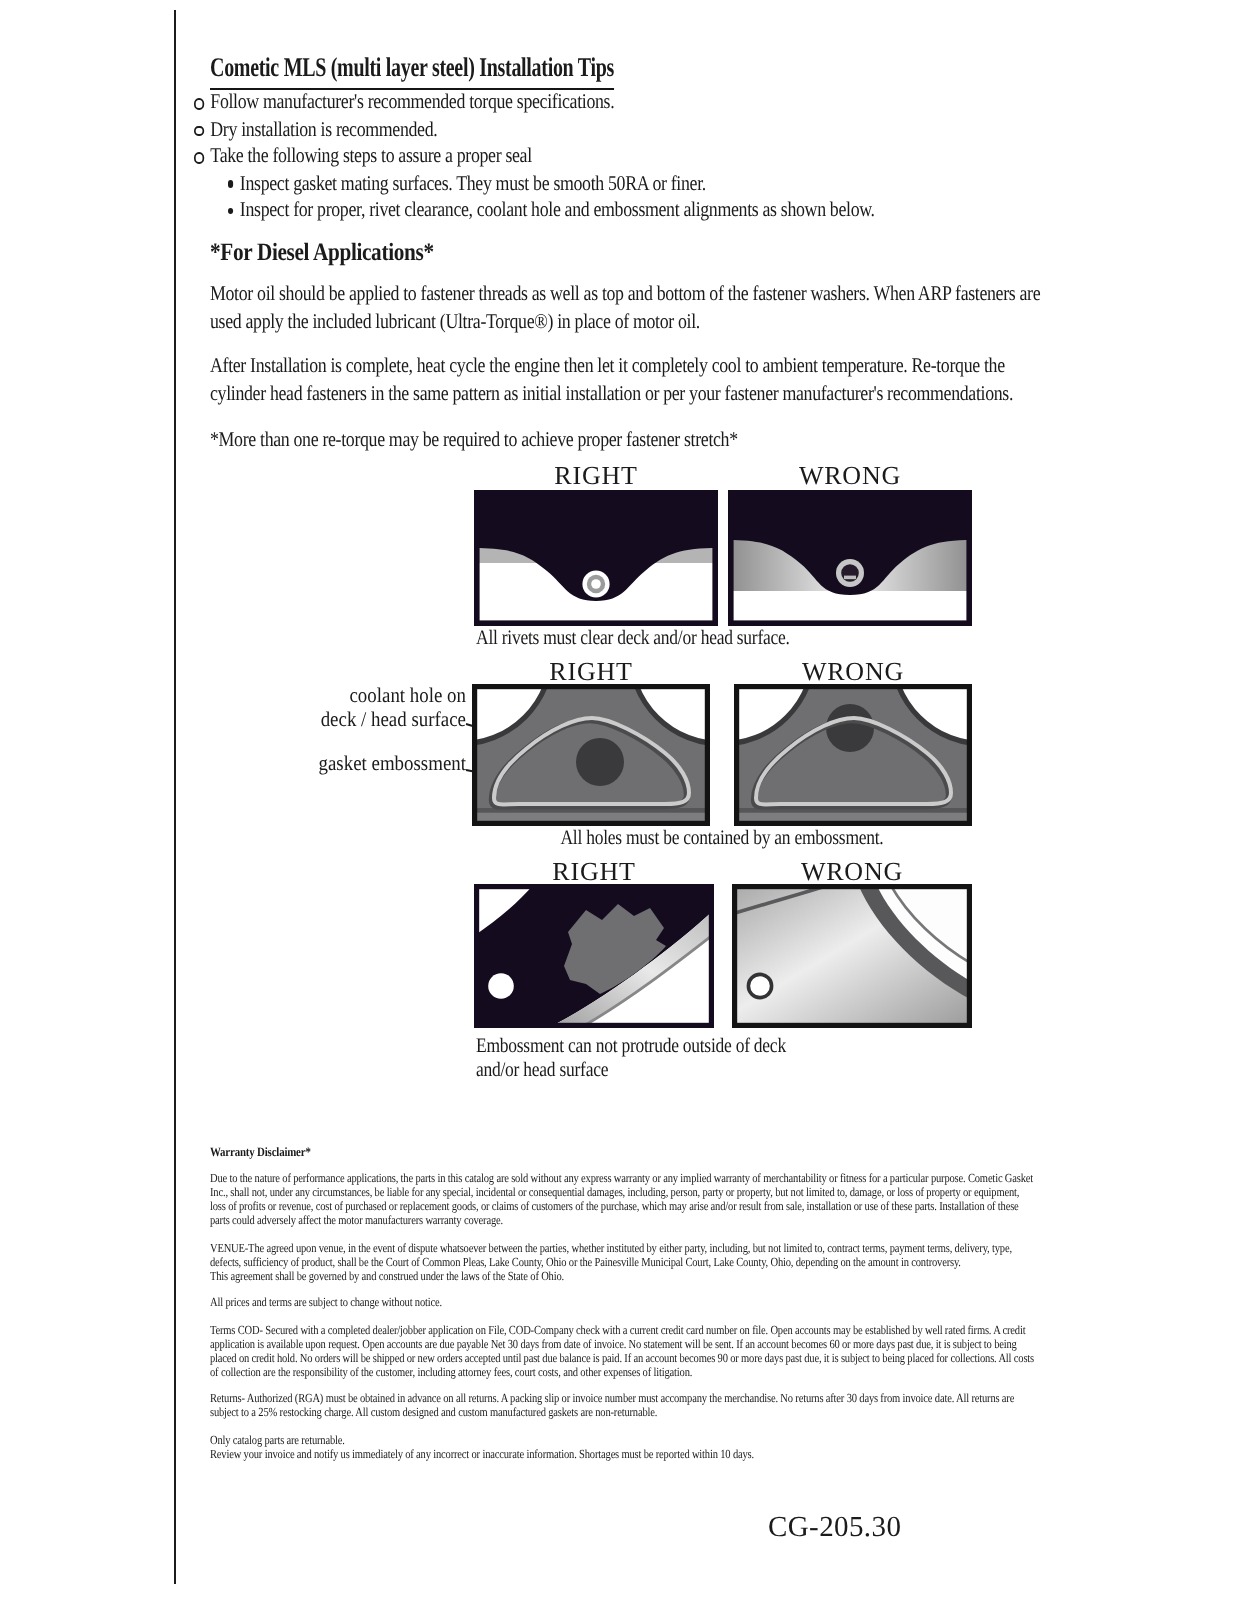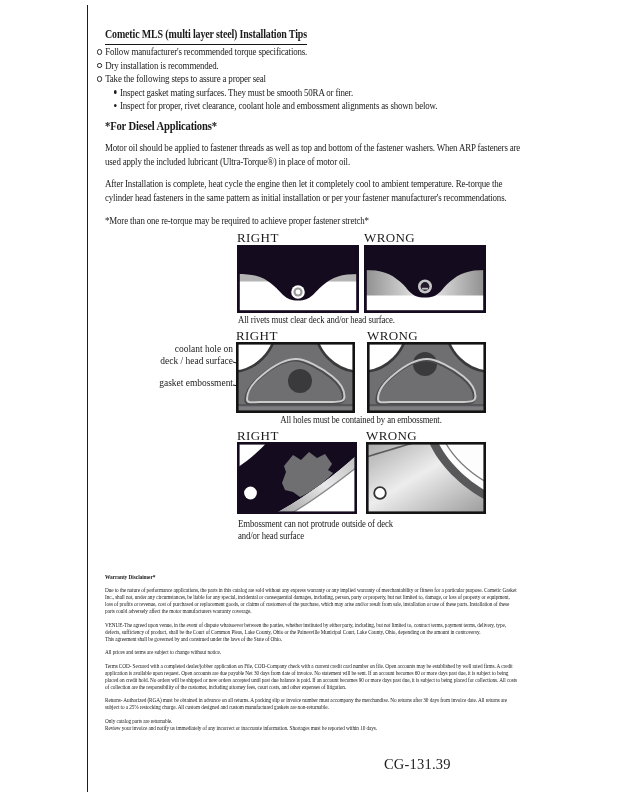--- a/index.html
+++ b/index.html
@@ -23,21 +23,21 @@
     margin:4px 4px 0 0;vertical-align:top;
   }
   .sub{padding-left:20px;}
   .d-marker{
     display:inline-block;width:3.4px;height:3.4px;background:#1b1b1b;border-radius:50%;
     margin:4.6px 3.6px 0 0;vertical-align:top;
   }
   .diesel{left:105px;top:120px;width:500px;font-size:10.5px;line-height:13.8px;letter-spacing:-0.2px;}
   .diesel h3{margin:0 0 7px 0;font-size:12.5px;letter-spacing:-0.2px;}
   .diesel p{margin:0 0 9px 0;}
-  .dg-label{font-size:13px;letter-spacing:0.4px;text-align:left;white-space:nowrap;}
+  .dg-label{font-size:13px;letter-spacing:0.4px;text-align:center;white-space:nowrap;}
   .caption{font-size:10.3px;letter-spacing:-0.15px;white-space:nowrap;line-height:12px;}
   .ann{font-size:10.5px;line-height:11.5px;text-align:right;transform:scaleX(0.9);transform-origin:100% 0;}
   .ann div{white-space:nowrap;}
   .panel{display:block;}
   .disc{left:105px;top:573px;width:485px;font-size:6.2px;line-height:7px;letter-spacing:-0.1px;}
   .disc h4{margin:0 0 6px 0;font-size:6.4px;}
   .disc p{margin:0 0 6.5px 0;}
   .disc p.tight{margin-bottom:0;}
   .pagecode{left:384px;top:756px;font-size:14.5px;letter-spacing:0.2px;white-space:nowrap;}
   svg{display:block;}
@@ -186,14 +186,14 @@
     <p>Due to the nature of performance applications, the parts in this catalog are sold without any express warranty or any implied warranty of merchantability or fitness for a particular purpose.  Cometic Gasket Inc., shall not, under any circumstances, be liable for any special, incidental or consequential damages, including, person, party or property, but not limited to, damage, or loss of property or equipment, loss of profits or revenue, cost of purchased or replacement goods, or claims of customers of the purchase, which may arise and/or result from sale, installation or use of these parts.  Installation of these parts could adversely affect the motor manufacturers warranty coverage.</p>
     <p class="tight">VENUE-The agreed upon venue, in the event of dispute whatsoever between the parties, whether instituted by either party, including, but not limited to, contract terms, payment terms, delivery, type, defects, sufficiency of product, shall be the Court of Common Pleas, Lake County, Ohio or the Painesville Municipal Court, Lake County, Ohio, depending on the amount in controversy.</p>
     <p>This agreement shall be governed by and construed under the laws of the State of Ohio.</p>
     <p>All prices and terms are subject to change without notice.</p>
     <p>Terms COD- Secured with a completed dealer/jobber application on File, COD-Company check with a current credit card number on file.  Open accounts may be established by well rated firms.  A credit application is available upon request.  Open accounts are due payable Net 30 days from date of invoice.  No statement will be sent.  If an account becomes 60 or more days past due, it is subject to being placed on credit hold.  No orders will be shipped or new orders accepted until past due balance is paid.  If an account becomes 90 or more days past due, it is subject to being placed for collections.  All costs of collection are the responsibility of the customer, including attorney fees, court costs, and other expenses of litigation.</p>
     <p>Returns- Authorized (RGA) must be obtained in advance on all returns.  A packing slip or invoice number must accompany the merchandise.  No returns after 30 days from invoice date.  All returns are subject to a 25% restocking charge.  All custom designed and custom manufactured gaskets are non-returnable.</p>
     <p class="tight">Only catalog parts are returnable.</p>
     <p class="tight">Review your invoice and notify us immediately of any incorrect or inaccurate information.  Shortages must be reported within 10 days.</p>
   </div>
 
-  <div class="abs pagecode">CG-131.39</div>
+  <div class="abs pagecode">CG-205.30</div>
 </div>
 
 </body></html>

